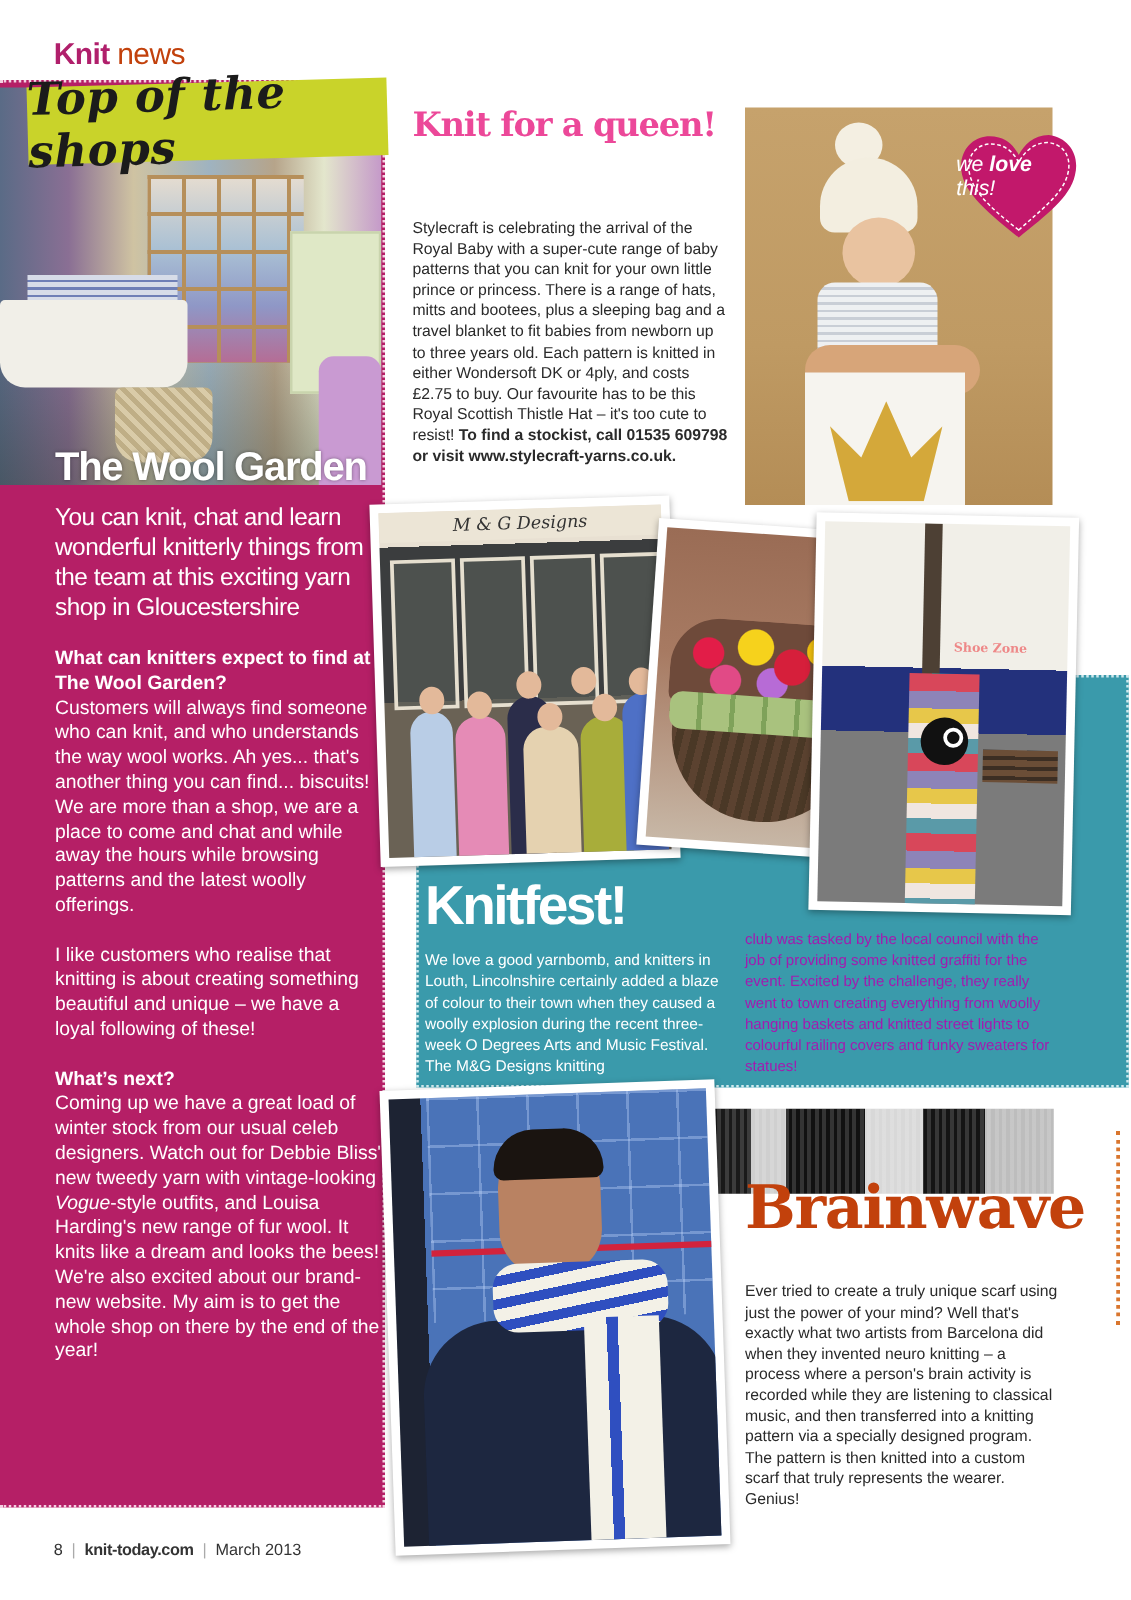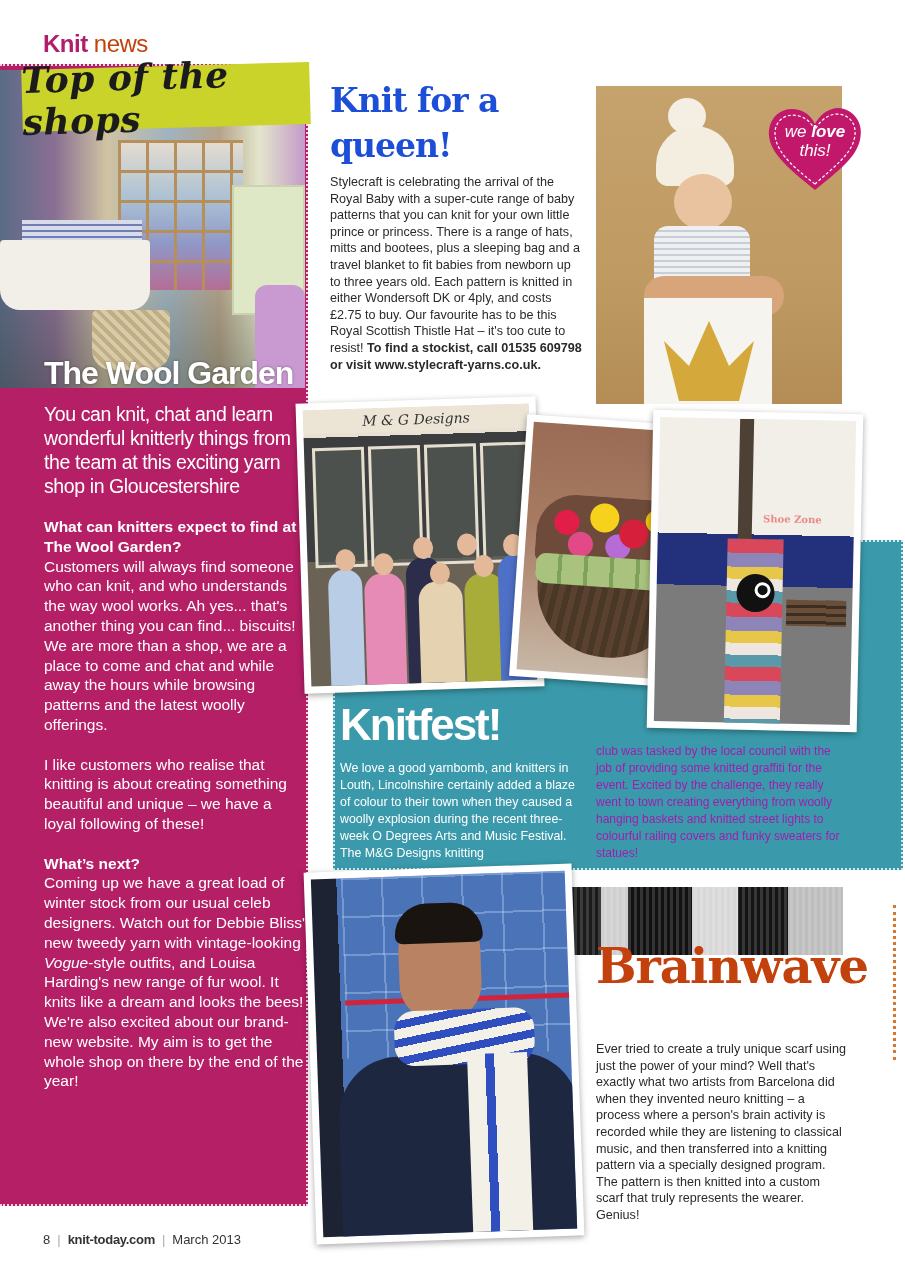--- a/index.html
+++ b/index.html
@@ -76,42 +76,42 @@
     color: #fff; letter-spacing: -0.4px;
   }
   .shop-body { left: 44px; top: 517px; width: 262px; color: #fff; font-size: 15.5px; line-height: 19.8px; }
   .shop-body .q { font-weight: bold; display: block; }
   .shop-body p { margin-bottom: 19.8px; }
   .shop-body .addr { font-weight: bold; }
 
   
   .queen-title {
     left: 330px; top: 78px; width: 250px; font-family: "DejaVu Serif", serif;
-    font-weight: bold; font-size: 33px; line-height: 45px; color: #1d4ed8; letter-spacing: -1px;
+    font-weight: bold; font-size: 27px; line-height: 45px; color: #ec4899; letter-spacing: -1px;
   }
   .queen-body {
     left: 330px; top: 174px; width: 252px; font-size: 12.6px; line-height: 16.6px; color: #2a2a2a;
   }
   .queen-body .cta { font-weight: bold; }
 
   .baby-photo {
     left: 596px; top: 86px; width: 246px; height: 318px;
     background: linear-gradient(180deg, #c6a26c 0%, #bf9a63 60%, #b48d56 100%);
     overflow: hidden;
   }
   .baby-photo .hat { position:absolute; left:60px; top:40px; width:78px; height:60px; background:#f3eee0; border-radius: 40px 40px 12px 12px; }
   .baby-photo .pom { position:absolute; left:72px; top:12px; width:38px; height:36px; background:#f4efe2; border-radius:50%; }
   .baby-photo .face { position:absolute; left:78px; top:88px; width:58px; height:56px; background:#e9c3a0; border-radius:50%; }
   .baby-photo .body { position:absolute; left:58px; top:140px; width:96px; height:80px; background: repeating-linear-gradient(180deg,#eef0f2 0 4px,#c9ced6 4px 6px); border-radius: 14px; }
   .baby-photo .legs { position:absolute; left:48px; top:190px; width:140px; height:40px; background:#d7a579; border-radius:20px; }
   .baby-photo .block { position:absolute; left:48px; top:212px; width:128px; height:110px; background:#f6f4ef; }
   .baby-photo .crown { position:absolute; left:68px; top:235px; width:90px; height:80px; }
 
   .heart-badge { left: 765px; top: 104px; width: 100px; height: 90px; }
-  .heart-badge .txt { position:absolute; left: 0; top: 18px; width: 100%; text-align:center; color:#fff; font-style: italic; font-size: 17px; line-height: 19px; }
+  .heart-badge .txt { position:absolute; left: 0; top: 18px; width: 100%; text-align:left; color:#fff; font-style: italic; font-size: 17px; line-height: 19px; }
   .heart-badge .txt b { font-weight: bold; }
 
   
   .teal-panel {
     left: 333px; top: 540px; width: 570px; height: 330px;
     background: #3a9aab;
     border: 2px dotted #cfe9ee; border-left: 2px dotted #cfe9ee;
   }
   .photo-frame { background: #fff; box-shadow: 0 2px 6px rgba(0,0,0,0.35); padding: 7px; }
   .mg-photo { left: 300px; top: 400px; width: 240px; height: 290px; transform: rotate(-1.8deg); }
@@ -167,21 +167,21 @@
     background: repeating-linear-gradient(170deg, #f3f1e7 0 10px, #2f4fc0 10px 18px); border-radius: 20px; }
   .scarf-photo .tail { position:absolute; left:150px; top:180px; width:60px; height:190px;
     background: linear-gradient(90deg, #f3f1e7 0 30%, #2f4fc0 30% 45%, #f3f1e7 45% 100%); }
 
   .brain-strip { left: 568px; top: 887px; width: 275px; height: 68px;
     background: linear-gradient(90deg, #1a1a1a 0 12%, #cfcfcf 12% 22%, #111 22% 45%, #d8d8d8 45% 62%, #141414 62% 80%, #bdbdbd 80% 100%); }
   .brain-strip::after { content:""; position:absolute; inset:0;
     background: repeating-linear-gradient(90deg, rgba(255,255,255,0.15) 0 3px, transparent 3px 6px); }
 
   .brain-title { left: 596px; top: 938px; font-family: "DejaVu Serif", serif; font-weight: bold; font-size: 48px; color: #c2410c; letter-spacing: -1px; }
-  .brain-body { left: 596px; top: 1025px; width: 250px; font-size: 12.6px; line-height: 16.6px; color: #2a2a2a; margin-top: 16px; }
+  .brain-body { left: 596px; top: 1025px; width: 250px; font-size: 12.6px; line-height: 16.6px; color: #2a2a2a; }
 
   .dotted-orange { left: 893px; top: 905px; width: 6px; height: 155px; border-left: 3px dotted #d9762e; }
 
   
   .footer { left: 43px; top: 1232px; font-size: 13px; color: #333; }
   .footer .sep { color: #aaa; margin: 0 7px; }
   .footer .site { font-weight: bold; letter-spacing: -0.3px; }
 </style>
 </head>
 <body>

